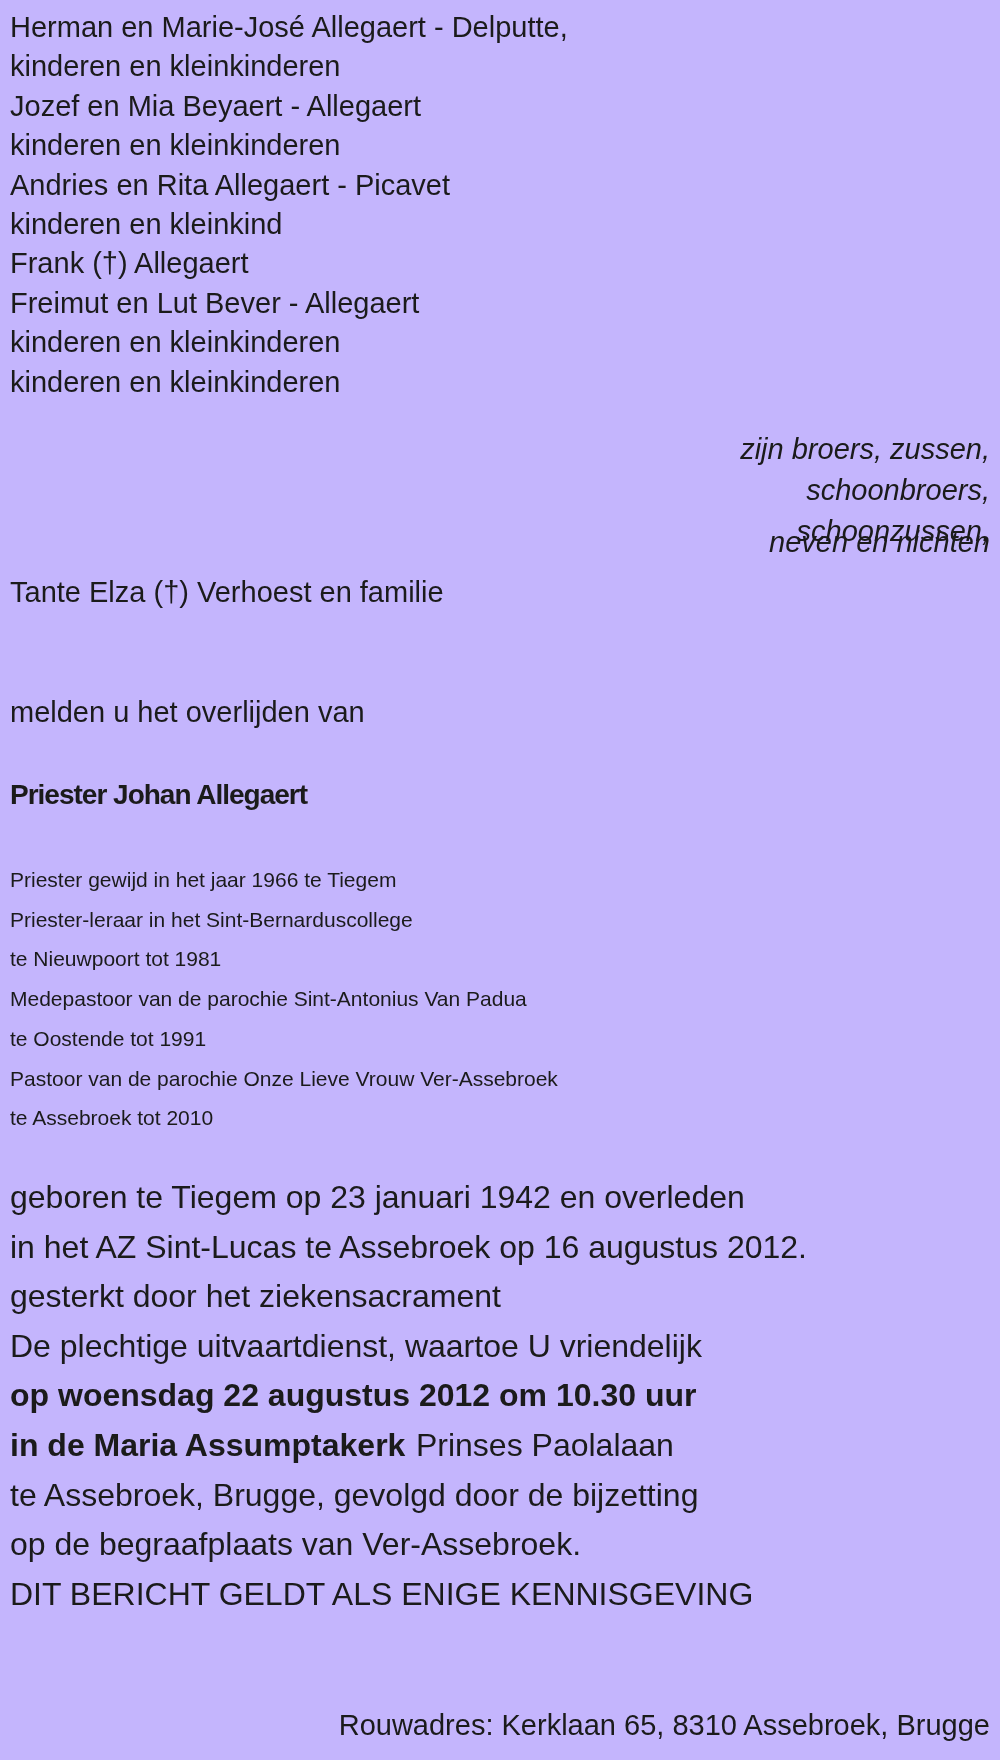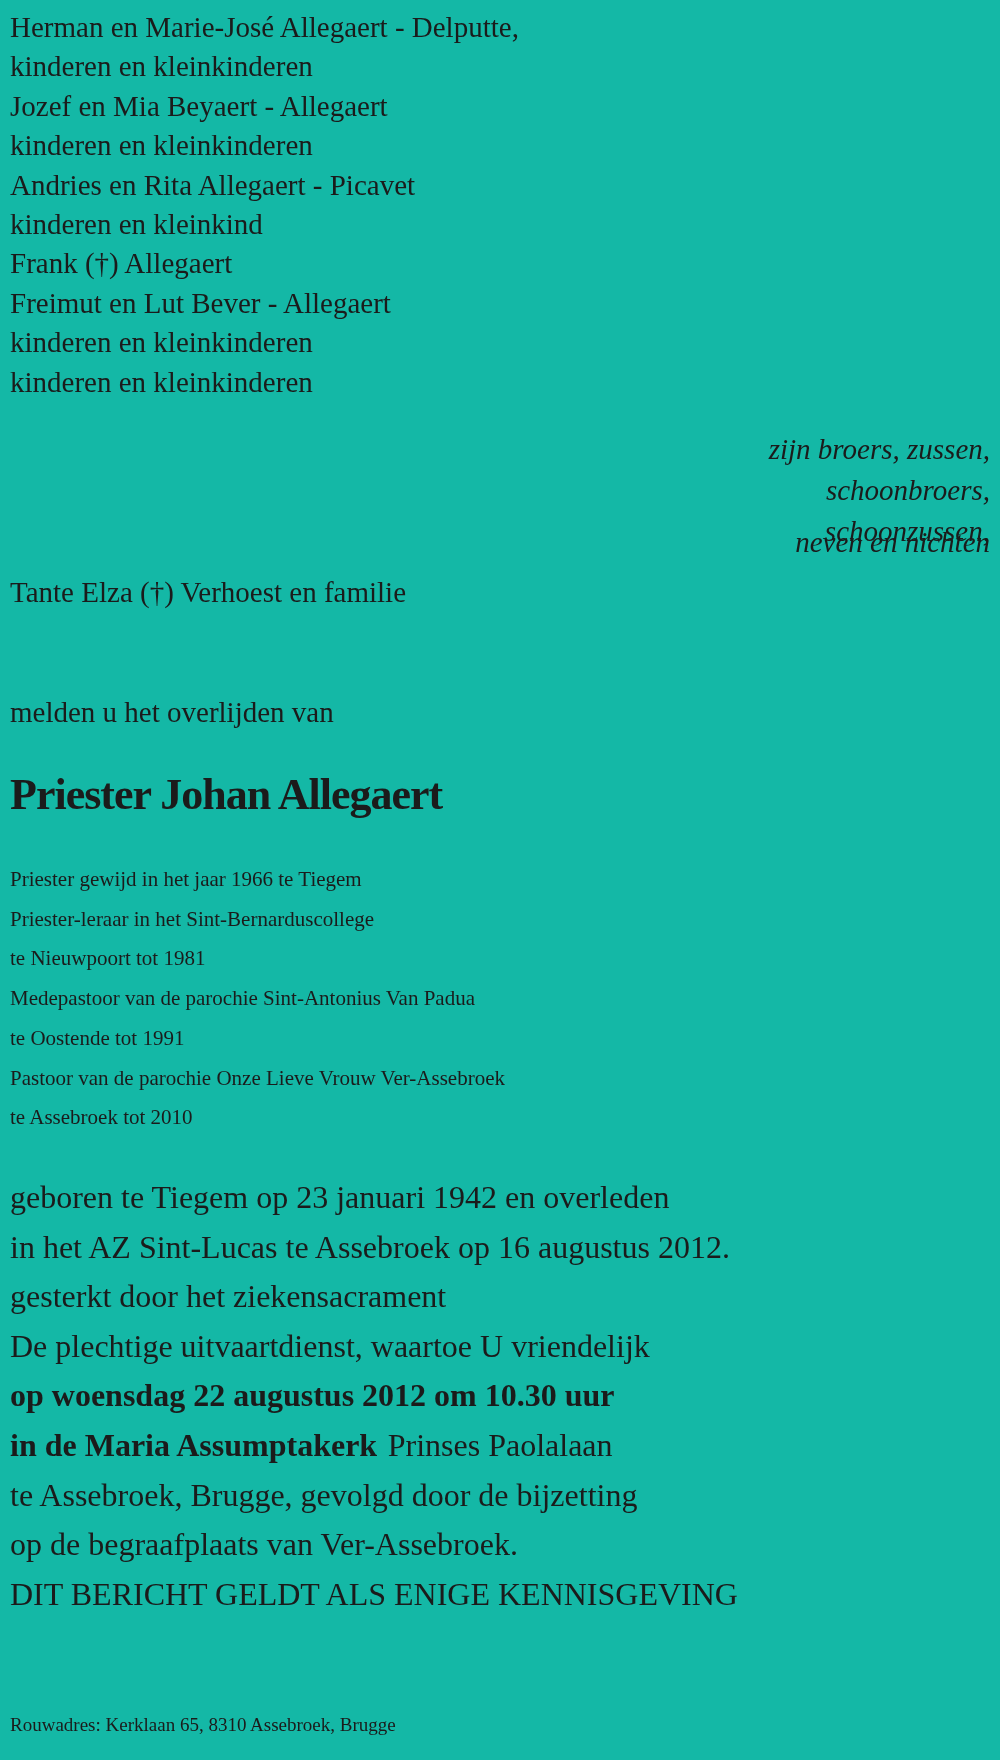--- a/index.html
+++ b/index.html
@@ -1,35 +1,35 @@
 <!DOCTYPE html>
 <html><head>
 <meta charset="utf-8">
 <style>
   html, body { margin: 0; padding: 0; background: #ffffff; }
   #page {
     position: relative;
     width: 1000px;
     height: 1760px;
-    background: #14b8a6;
+    background: #c4b5fd;
     color: #1b1b1b;
-    font-family: Liberation Serif, serif;
+    font-family: Liberation Sans, sans-serif;
     overflow: hidden;
   }
   .sec { position: absolute; left: 10px; right: 10px; }
   .mourners { top: 8px;    font-size: 29px; line-height: 39.4px; }
   .relations{ top: 429px;  font-size: 29px; font-style: italic; text-align: right; }
   .relations .r  { line-height: 41px; }
   .relations .r-last { line-height: 22px; margin-top: -21px; }
   .family   { top: 572px;  font-size: 29px; line-height: 40px; }
   .intro    { top: 692px;  font-size: 29px; line-height: 40px; }
-  .title    { top: 771px;  font-size: 44px; line-height: 48px; font-weight: bold; letter-spacing: -1px; }
+  .title    { top: 771px;  font-size: 28px; line-height: 48px; font-weight: bold; letter-spacing: -1px; }
   .bio      { top: 860px;  font-size: 21px; line-height: 39.7px; }
   .notice   { top: 1173px; font-size: 32px; line-height: 49.6px; }
-  .footer   { top: 1700px; font-size: 19px; line-height: 50px; }
+  .footer   { top: 1700px; font-size: 29px; line-height: 50px; text-align: right; }
   .b { font-weight: bold; }
   .after-bold { margin-left: 0.33em; }
 </style>
 </head>
 <body>
 
 <div id="page">
 
   <div class="sec mourners">
     <div>Herman en Marie-José Allegaert - Delputte,</div>

